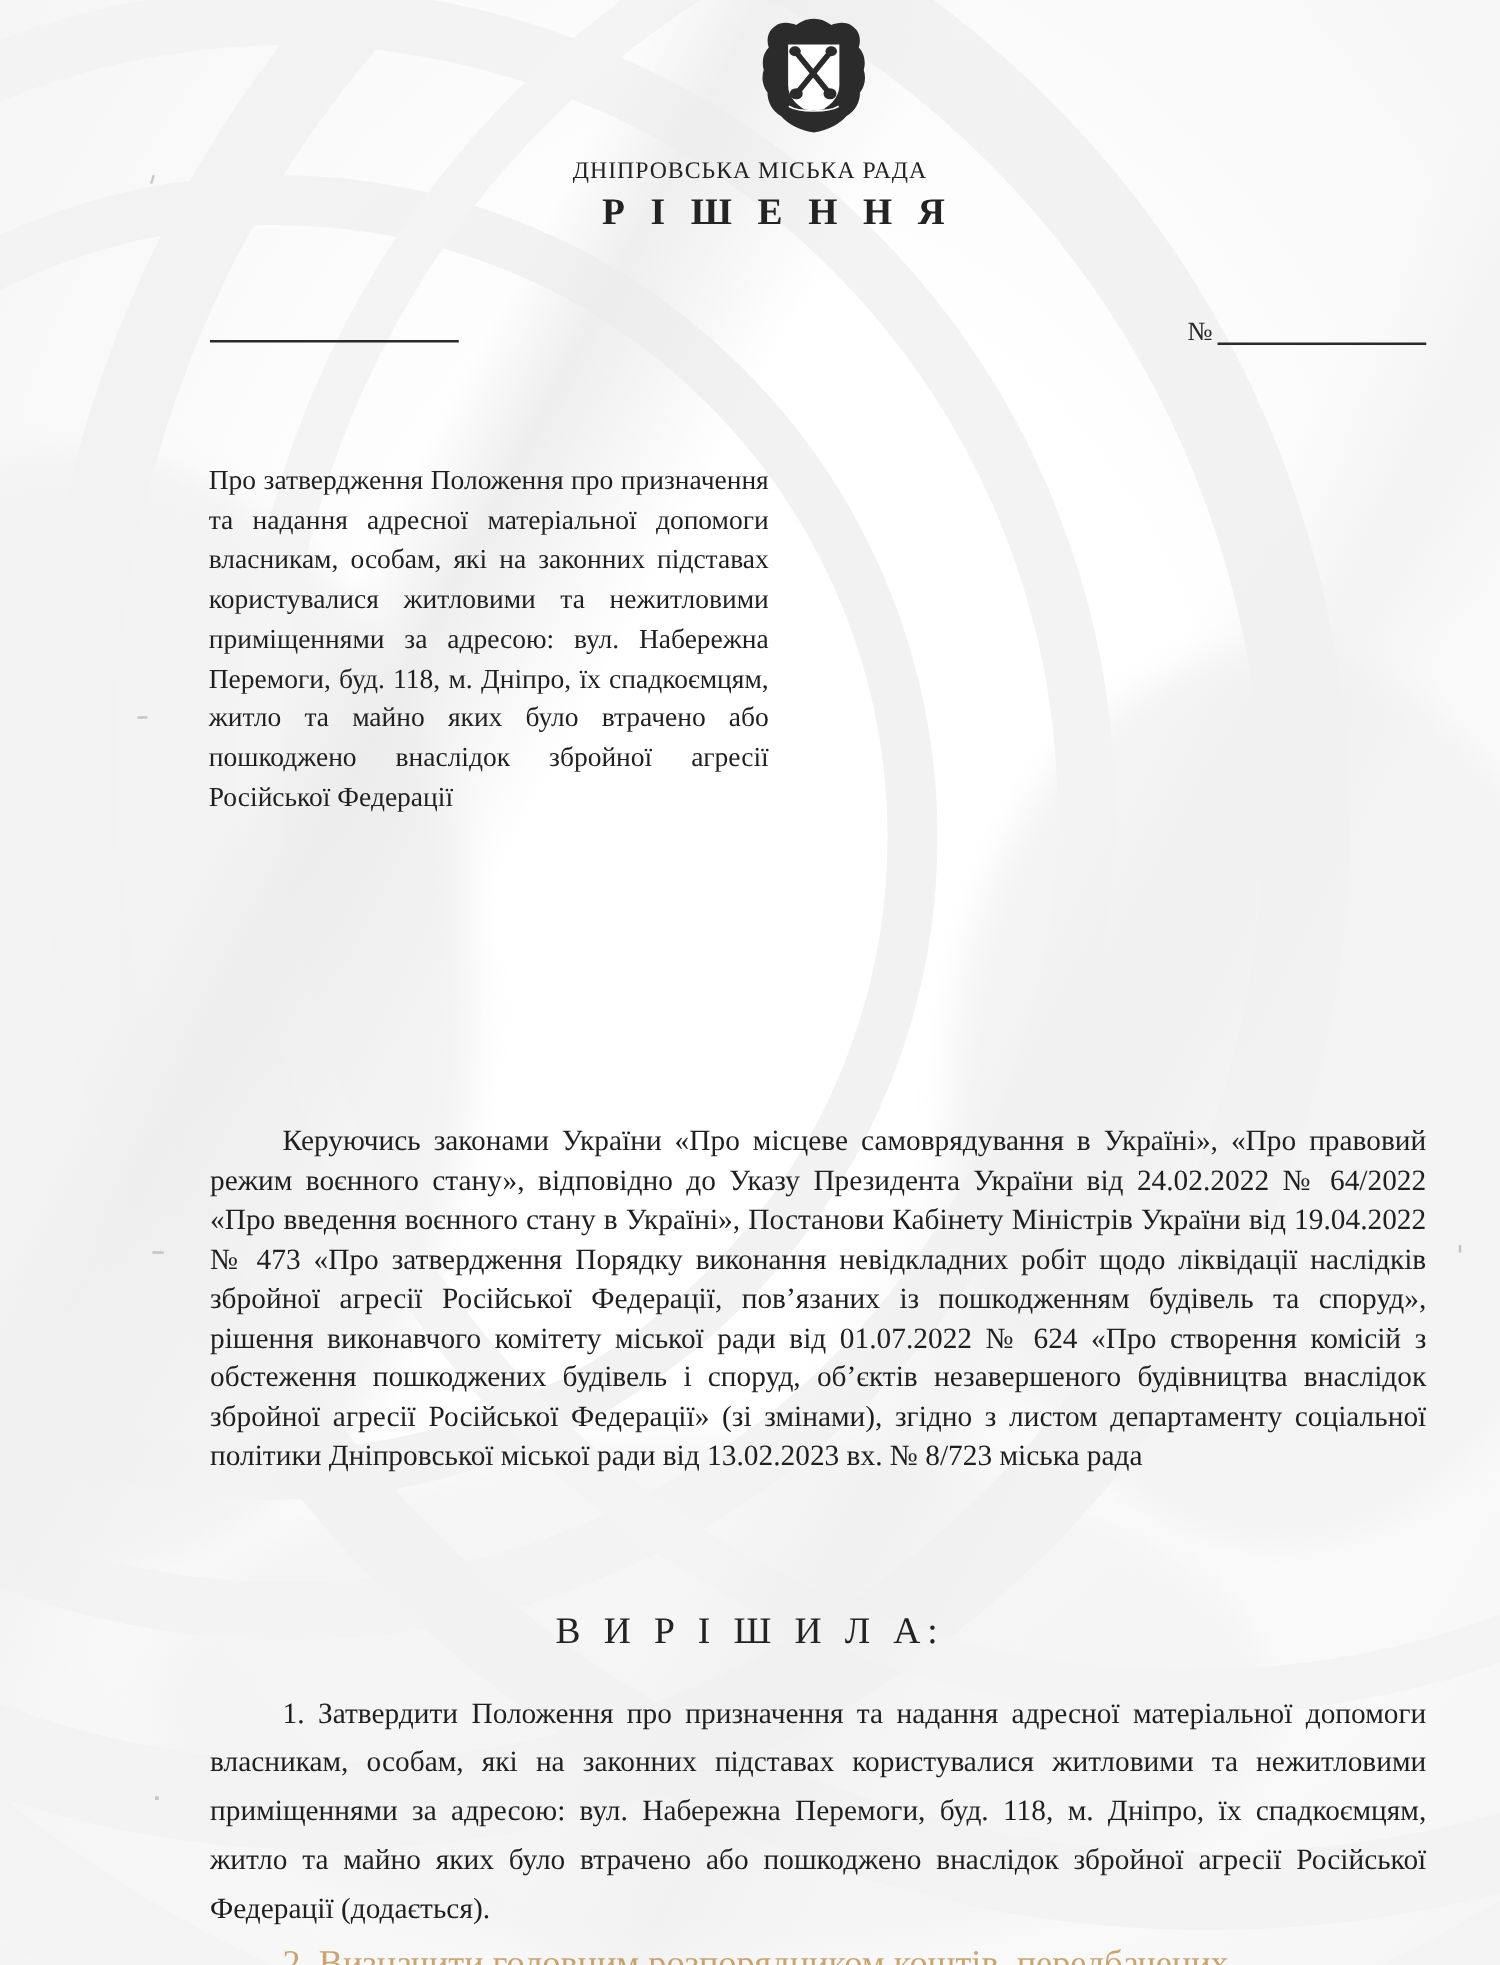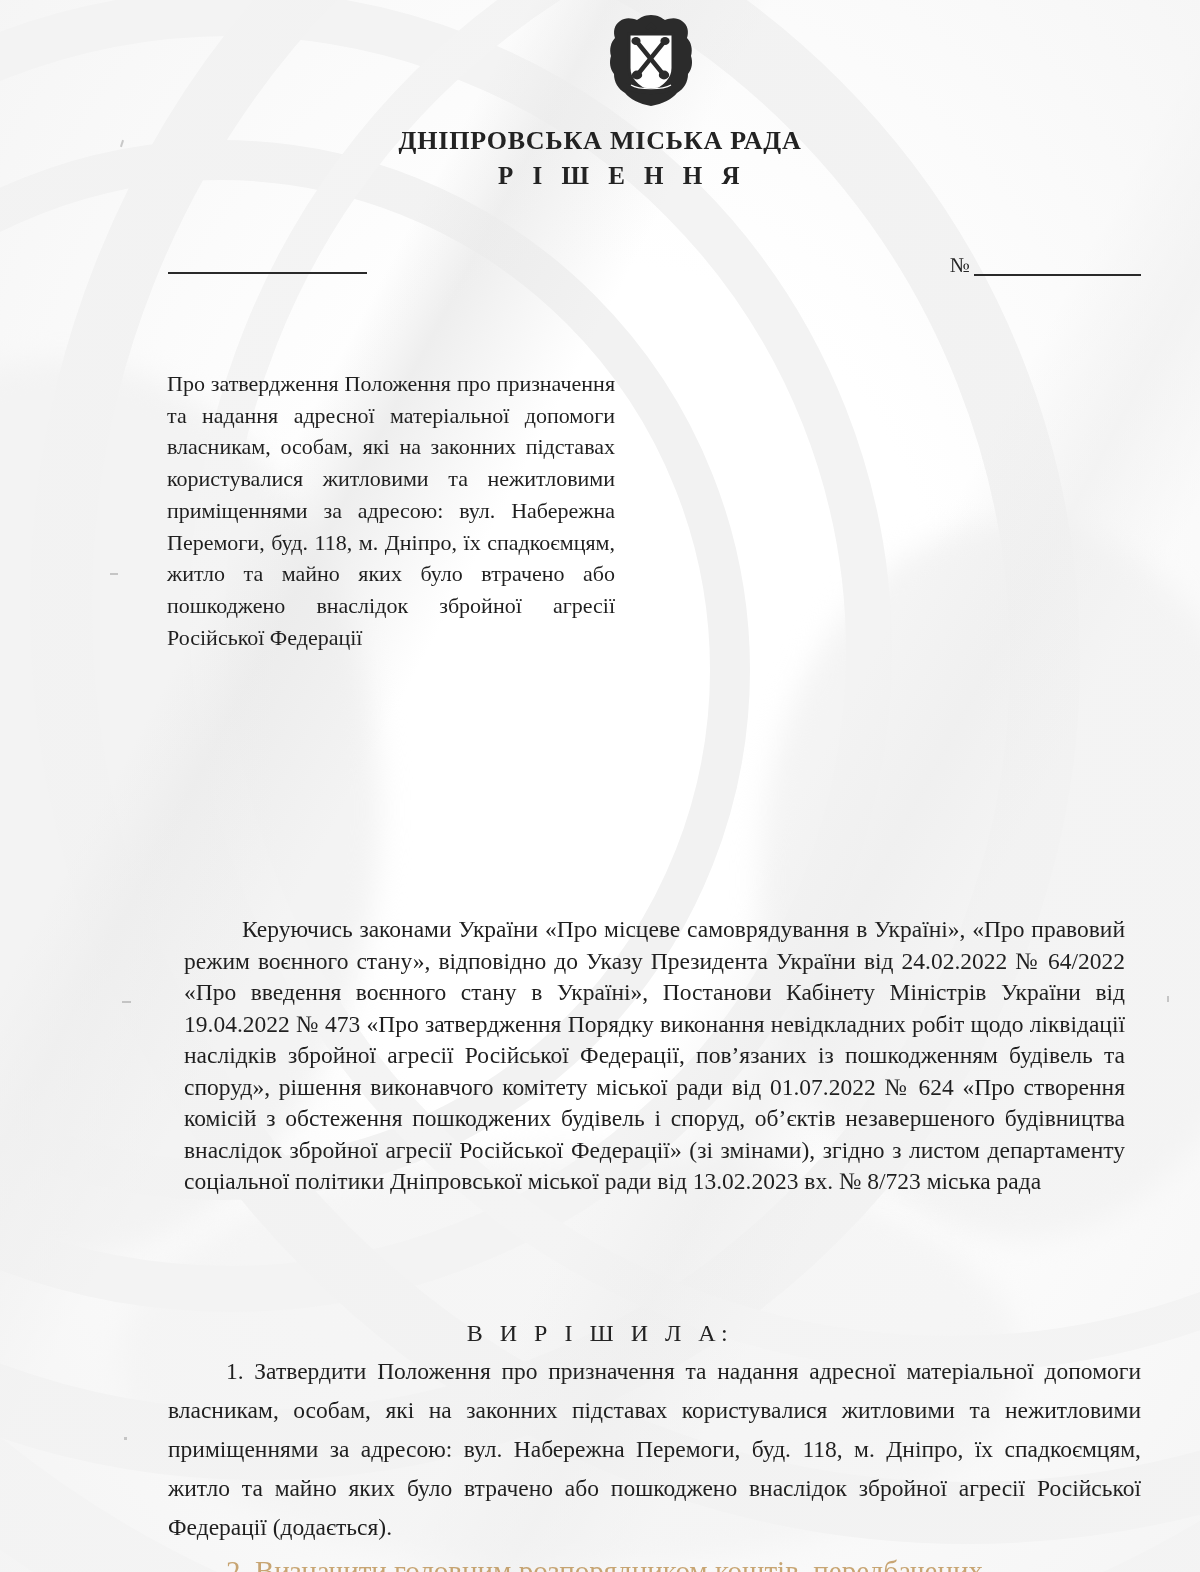--- a/index.html
+++ b/index.html
@@ -116,41 +116,41 @@
   
   .doc-header {
     position: absolute;
     left: 0;
     top: 126px;
     width: 1200px;
     text-align: center;
   }
   .org-title {
     font-family: "Liberation Serif", "DejaVu Serif", serif;
-    font-weight: 700;
-    font-size: 26px;
+    font-weight: 400;
+    font-size: 19px;
     letter-spacing: 0.8px;
     color: #232323;
     line-height: 1.18;
     white-space: pre;
   }
   .convocation {
     font-family: "Liberation Serif", "DejaVu Serif", serif;
     font-weight: 700;
     font-size: 24px;
     letter-spacing: 0.8px;
     color: #262626;
     line-height: 1.2;
     margin-top: 3px;
     white-space: pre;
   }
   .decision-word {
     font-family: "Liberation Serif", "DejaVu Serif", serif;
     font-weight: 700;
-    font-size: 25px;
+    font-size: 30px;
     letter-spacing: 6.5px;
     color: #232323;
     margin-top: 5px;
     white-space: pre;
     padding-left: 44px;
   }
 
   
   .rule-row {
     position: absolute;
@@ -215,38 +215,37 @@
     top: 898px;
     width: 973px;
     font-family: "Liberation Serif", "DejaVu Serif", serif;
     font-size: 23.5px;
     line-height: 31.5px;
     color: #1f1f1f;
     text-align: justify;
     text-justify: inter-word;
   }
   .preamble p {
-    margin: 16px;
+    margin: 0;
     text-indent: 58px;
   }
 
   
   .resolved-heading {
     position: absolute;
     left: 0;
     top: 1288px;
     width: 1200px;
     text-align: center;
     font-family: "Liberation Serif", "DejaVu Serif", serif;
     font-weight: 400;
-    font-size: 24px;
+    font-size: 30px;
     letter-spacing: 5.5px;
     color: #232323;
     white-space: pre;
-    margin-top: 32px;
   }
 
   
   .clause-list {
     position: absolute;
     left: 168px;
     top: 1352px;
     width: 973px;
     font-family: "Liberation Serif", "DejaVu Serif", serif;
     font-size: 23.5px;

